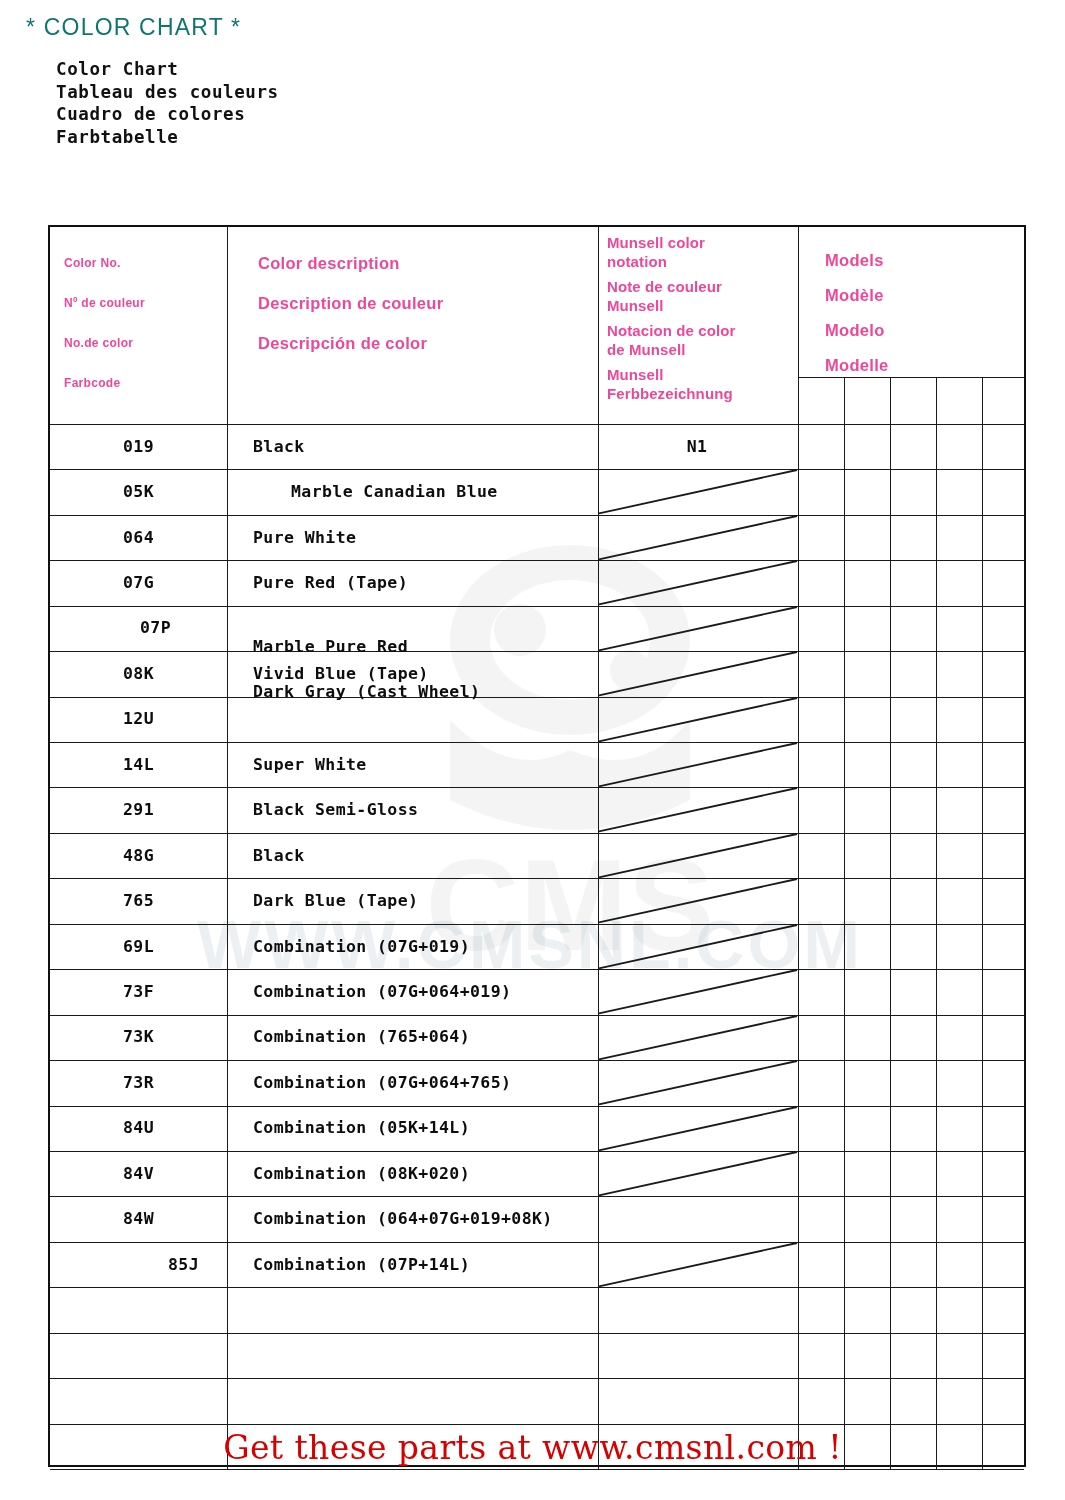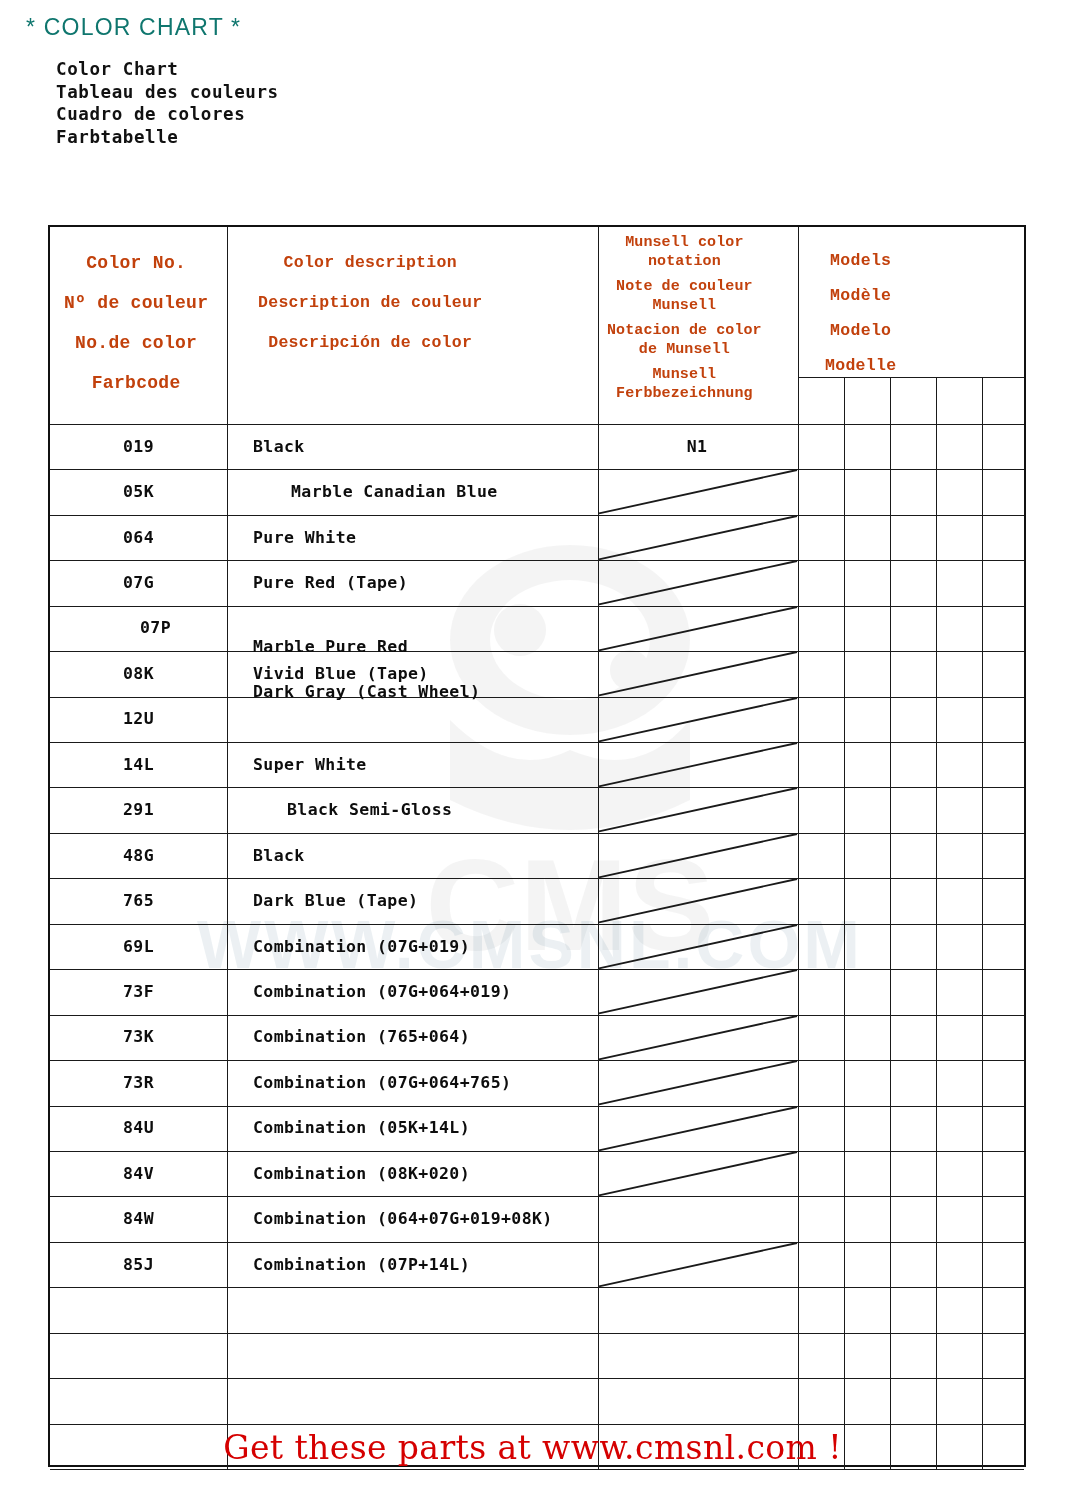--- a/index.html
+++ b/index.html
@@ -93,31 +93,30 @@
     top: 0;
     bottom: 0;
     width: 0;
     border-left: 1.6px solid #1a1a1a;
   }
   .vline.thin { border-left-width: 1.2px; }
 
   
   .hdr {
     position: absolute;
-    font-family: Liberation Mono, monospace;
+    font-family: Liberation Sans, sans-serif;
     font-weight: bold;
-    color: #c2410c;
+    color: #ec4899;
     z-index: 3;
-    text-align: center;
   }
   .hdr div { white-space: nowrap; }
 
   #hdr-colorno {
     left: 14px; top: 16px;
-    font-size: 18px;
+    font-size: 12px;
     line-height: 40px;
     letter-spacing: 0.3px;
   }
   #hdr-desc {
     left: 208px; top: 16px;
     font-size: 16.5px;
     line-height: 40px;
     letter-spacing: 0.3px;
   }
   #hdr-munsell {
@@ -308,21 +307,21 @@
       <div class="cell cell-desc" style="top: 455px;">Dark Gray (Cast Wheel)</div>
       <svg class="diag" width="200" height="45.43478260869565" style="left: 548px; top: 469.609px;">
         <line x1="1" y1="44.43478260869565" x2="199" y2="1"></line>
       </svg>
       <div class="cell cell-no" style="top: 527.761px;">14L</div>
       <div class="cell cell-desc" style="top: 527.761px;">Super White</div>
       <svg class="diag" width="200" height="45.43478260869565" style="left: 548px; top: 515.043px;">
         <line x1="1" y1="44.43478260869565" x2="199" y2="1"></line>
       </svg>
       <div class="cell cell-no" style="top: 573.196px;">291</div>
-      <div class="cell cell-desc" style="top: 573.196px; margin-left: 34px;">Black Semi-Gloss</div>
+      <div class="cell cell-desc" style="top: 573.196px;">Black Semi-Gloss</div>
       <svg class="diag" width="200" height="45.43478260869565" style="left: 548px; top: 560.478px;">
         <line x1="1" y1="44.43478260869565" x2="199" y2="1"></line>
       </svg>
       <div class="cell cell-no" style="top: 618.63px;">48G</div>
       <div class="cell cell-desc" style="top: 618.63px;">Black</div>
       <svg class="diag" width="200" height="45.43478260869565" style="left: 548px; top: 605.913px;">
         <line x1="1" y1="44.43478260869565" x2="199" y2="1"></line>
       </svg>
       <div class="cell cell-no" style="top: 664.065px;">765</div>
       <div class="cell cell-desc" style="top: 664.065px;">Dark Blue (Tape)</div>
@@ -354,21 +353,21 @@
       <svg class="diag" width="200" height="45.43478260869565" style="left: 548px; top: 878.522px;">
         <line x1="1" y1="44.43478260869565" x2="199" y2="1"></line>
       </svg>
       <div class="cell cell-no" style="top: 936.674px;">84V</div>
       <div class="cell cell-desc" style="top: 936.674px;">Combination (08K+020)</div>
       <svg class="diag" width="200" height="45.43478260869565" style="left: 548px; top: 923.957px;">
         <line x1="1" y1="44.43478260869565" x2="199" y2="1"></line>
       </svg>
       <div class="cell cell-no" style="top: 982.109px;">84W</div>
       <div class="cell cell-desc" style="top: 982.109px;">Combination (064+07G+019+08K)</div>
-      <div class="cell cell-no" style="top: 1027.54px;">85J</div>
+      <div class="cell cell-no" style="top: 1027.54px; padding-left: 45px;">85J</div>
       <div class="cell cell-desc" style="top: 1027.54px;">Combination (07P+14L)</div>
       <svg class="diag" width="200" height="45.43478260869565" style="left: 548px; top: 1014.83px;">
         <line x1="1" y1="44.43478260869565" x2="199" y2="1"></line>
       </svg>
     </div>
 </div>
 
 <div id="promo">Get these parts at www.cmsnl.com !</div>
 
 </body></html>

